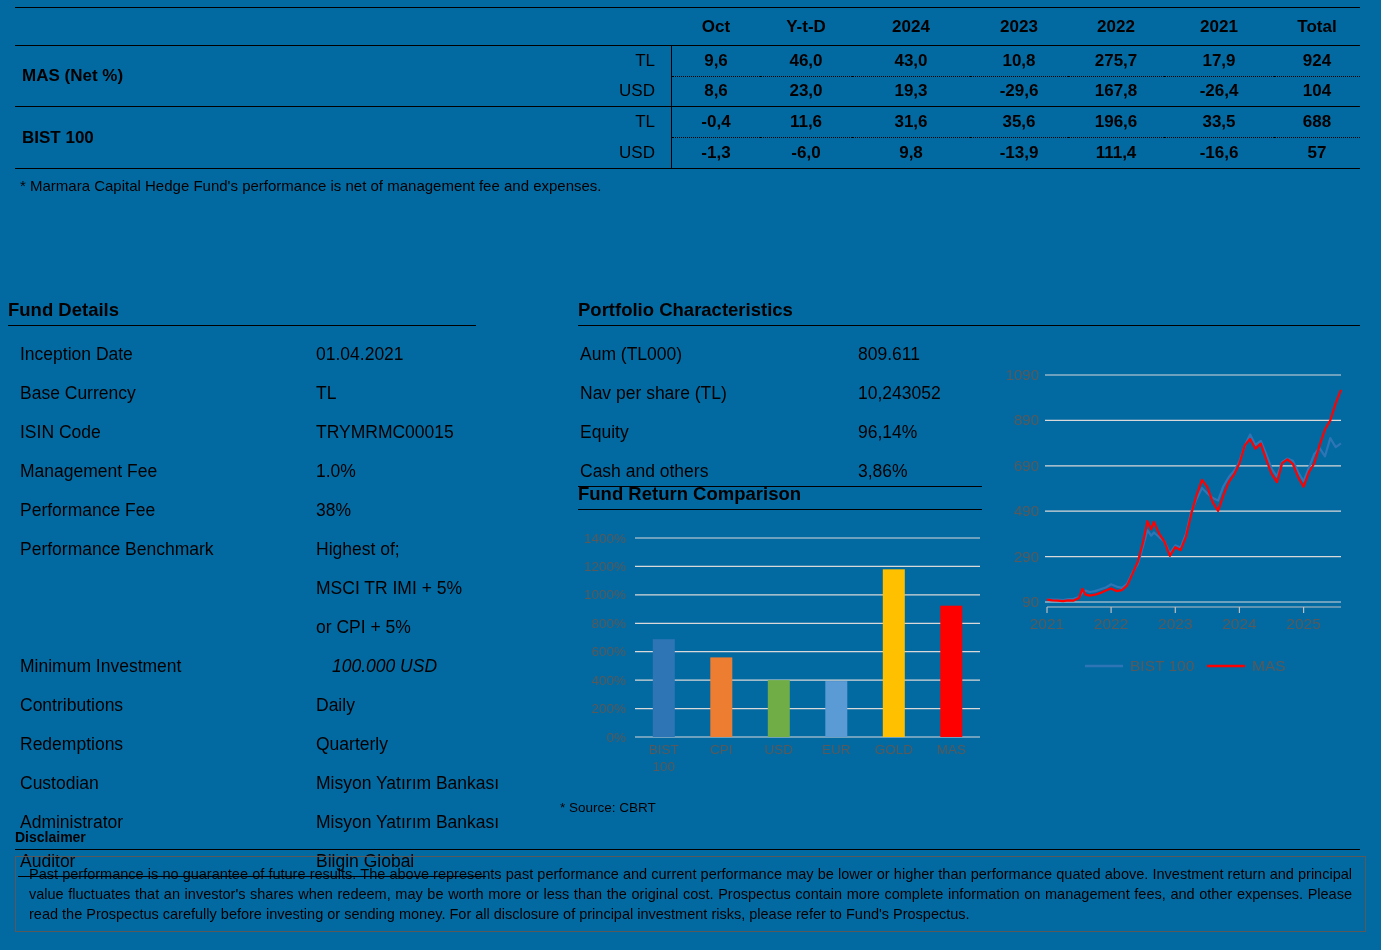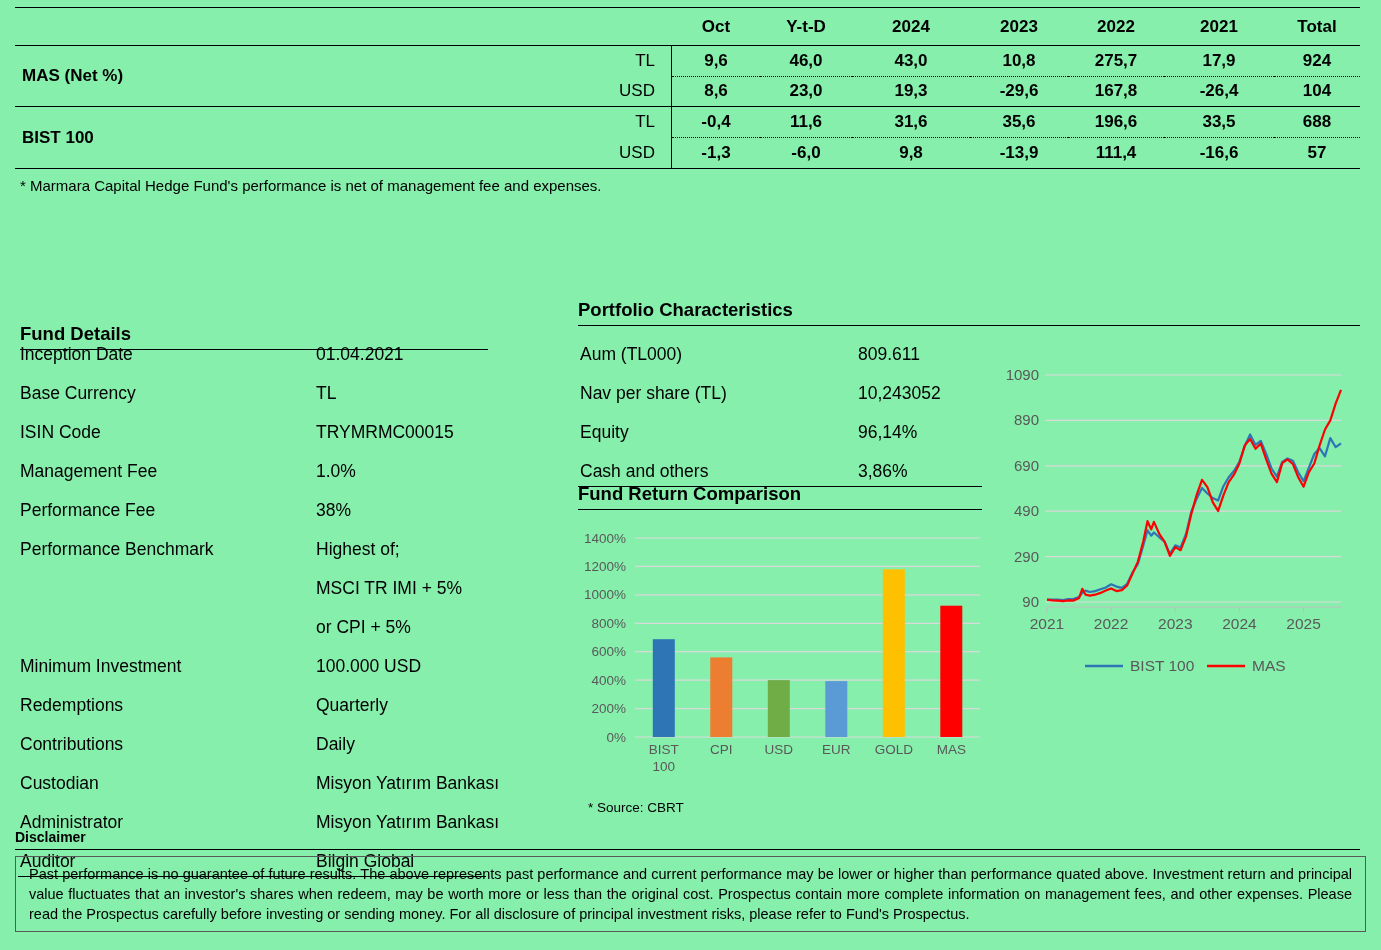--- a/index.html
+++ b/index.html
@@ -1,18 +1,18 @@
 <!DOCTYPE html>
 <html><head>
 <meta charset="utf-8">
 <style>
   * { margin:0; padding:0; box-sizing:border-box; }
   html,body { width:1381px; height:950px; background:#fff; overflow:hidden; }
   body { font-family:"Liberation Sans", sans-serif; color:#000; position:relative; }
-  .page { position:absolute; inset:0; background:#86efac; }
+  .page { position:absolute; inset:0; background:#0369a1; }
 
   
   .perf-table{
     position:absolute; left:15px; top:7px; width:1345px;
     display:grid;
     grid-template-columns:577px 80px 88px 92px 118px 98px 96px 110px 86px;
     grid-template-rows:38px repeat(4,30.6px);
     border-top:1px solid #000; border-bottom:1.5px solid #000;
     font-size:17px;
   }
@@ -23,36 +23,36 @@
   .c-cur{ justify-content:flex-end; padding-right:16px; }
   .vline{ border-right:1.5px solid #000; }
   .c-val{ justify-content:center;font-weight:bold; }
   .dot{ border-bottom:1px dotted #000; }
   .sep{ border-bottom:1.5px solid #000; }
 
   .footnote{ position:absolute; left:20px; top:177px; font-size:15px; }
 
   
   .sec-title{ position:absolute; font-size:18.5px; font-weight:700; padding-bottom:4px; border-bottom:1.5px solid #000; }
-  .fd-title{ left:20px; top:299px; width:468px;margin-top:24px; }
+  .fd-title{ left:8px; top:299px; width:468px; }
   .pc-title{ left:578px; top:299px; width:782px; }
   .frc-title{ left:578px; top:483px; width:404px; }
 
   .kv{ position:absolute; font-size:17.5px; }
   .kv .kv-row{ position:relative; height:31px;margin-top:8px; }
   .kv .kv-label{ position:absolute; left:2px; top:50%; transform:translateY(-50%); white-space:nowrap; }
   .kv .kv-value{ position:absolute; top:50%; transform:translateY(-50%); white-space:nowrap; }
   .fd-rows{ left:18px; top:330px; width:468px; border-bottom:1.5px solid #000; }
   .pc-rows{ left:578px; top:330px; width:404px; border-bottom:1.5px solid #000; }
 
   
   svg{ font-family:"Liberation Sans", sans-serif; display:block; }
   #bar-chart{ position:absolute; left:578px; top:520px; }
   #line-chart{ position:absolute; left:985px; top:355px; }
-  .source-note{ position:absolute; left:588px; top:800px; font-size:13.5px; }
+  .source-note{ position:absolute; left:560px; top:800px; font-size:13.5px; }
 
   
   .disc-title{ position:absolute; left:15px; top:829px; width:1345px; font-size:14px; font-weight:700;
                padding-bottom:4px; border-bottom:1.5px solid #000; }
   .disc-box{ position:absolute; left:15px; top:856px; width:1351px; height:76px;
              border:1.5px solid #595959; padding:7px 13px; font-size:14.5px; line-height:20px;
              text-align:justify; }
 </style>
 </head>
 <body>
@@ -135,29 +135,29 @@
       <div class="kv-row">
         <div class="kv-label"></div>
         <div class="kv-value" style="left: 298px;">MSCI TR IMI + 5%</div>
       </div>
       <div class="kv-row">
         <div class="kv-label"></div>
         <div class="kv-value" style="left: 298px;">or CPI + 5%</div>
       </div>
       <div class="kv-row">
         <div class="kv-label">Minimum Investment</div>
-        <div class="kv-value" style="left: 298px;">100.000 USD</div>
+        <div class="kv-value" style="left: 314px; font-style: italic;">100.000 USD</div>
+      </div>
+      <div class="kv-row">
+        <div class="kv-label">Contributions</div>
+        <div class="kv-value" style="left: 298px;">Daily</div>
       </div>
       <div class="kv-row">
         <div class="kv-label">Redemptions</div>
         <div class="kv-value" style="left: 298px;">Quarterly</div>
-      </div>
-      <div class="kv-row">
-        <div class="kv-label">Contributions</div>
-        <div class="kv-value" style="left: 298px;">Daily</div>
       </div>
       <div class="kv-row">
         <div class="kv-label">Custodian</div>
         <div class="kv-value" style="left: 298px;">Misyon Yatırım Bankası</div>
       </div>
       <div class="kv-row">
         <div class="kv-label">Administrator</div>
         <div class="kv-value" style="left: 298px;">Misyon Yatırım Bankası</div>
       </div>
       <div class="kv-row">

